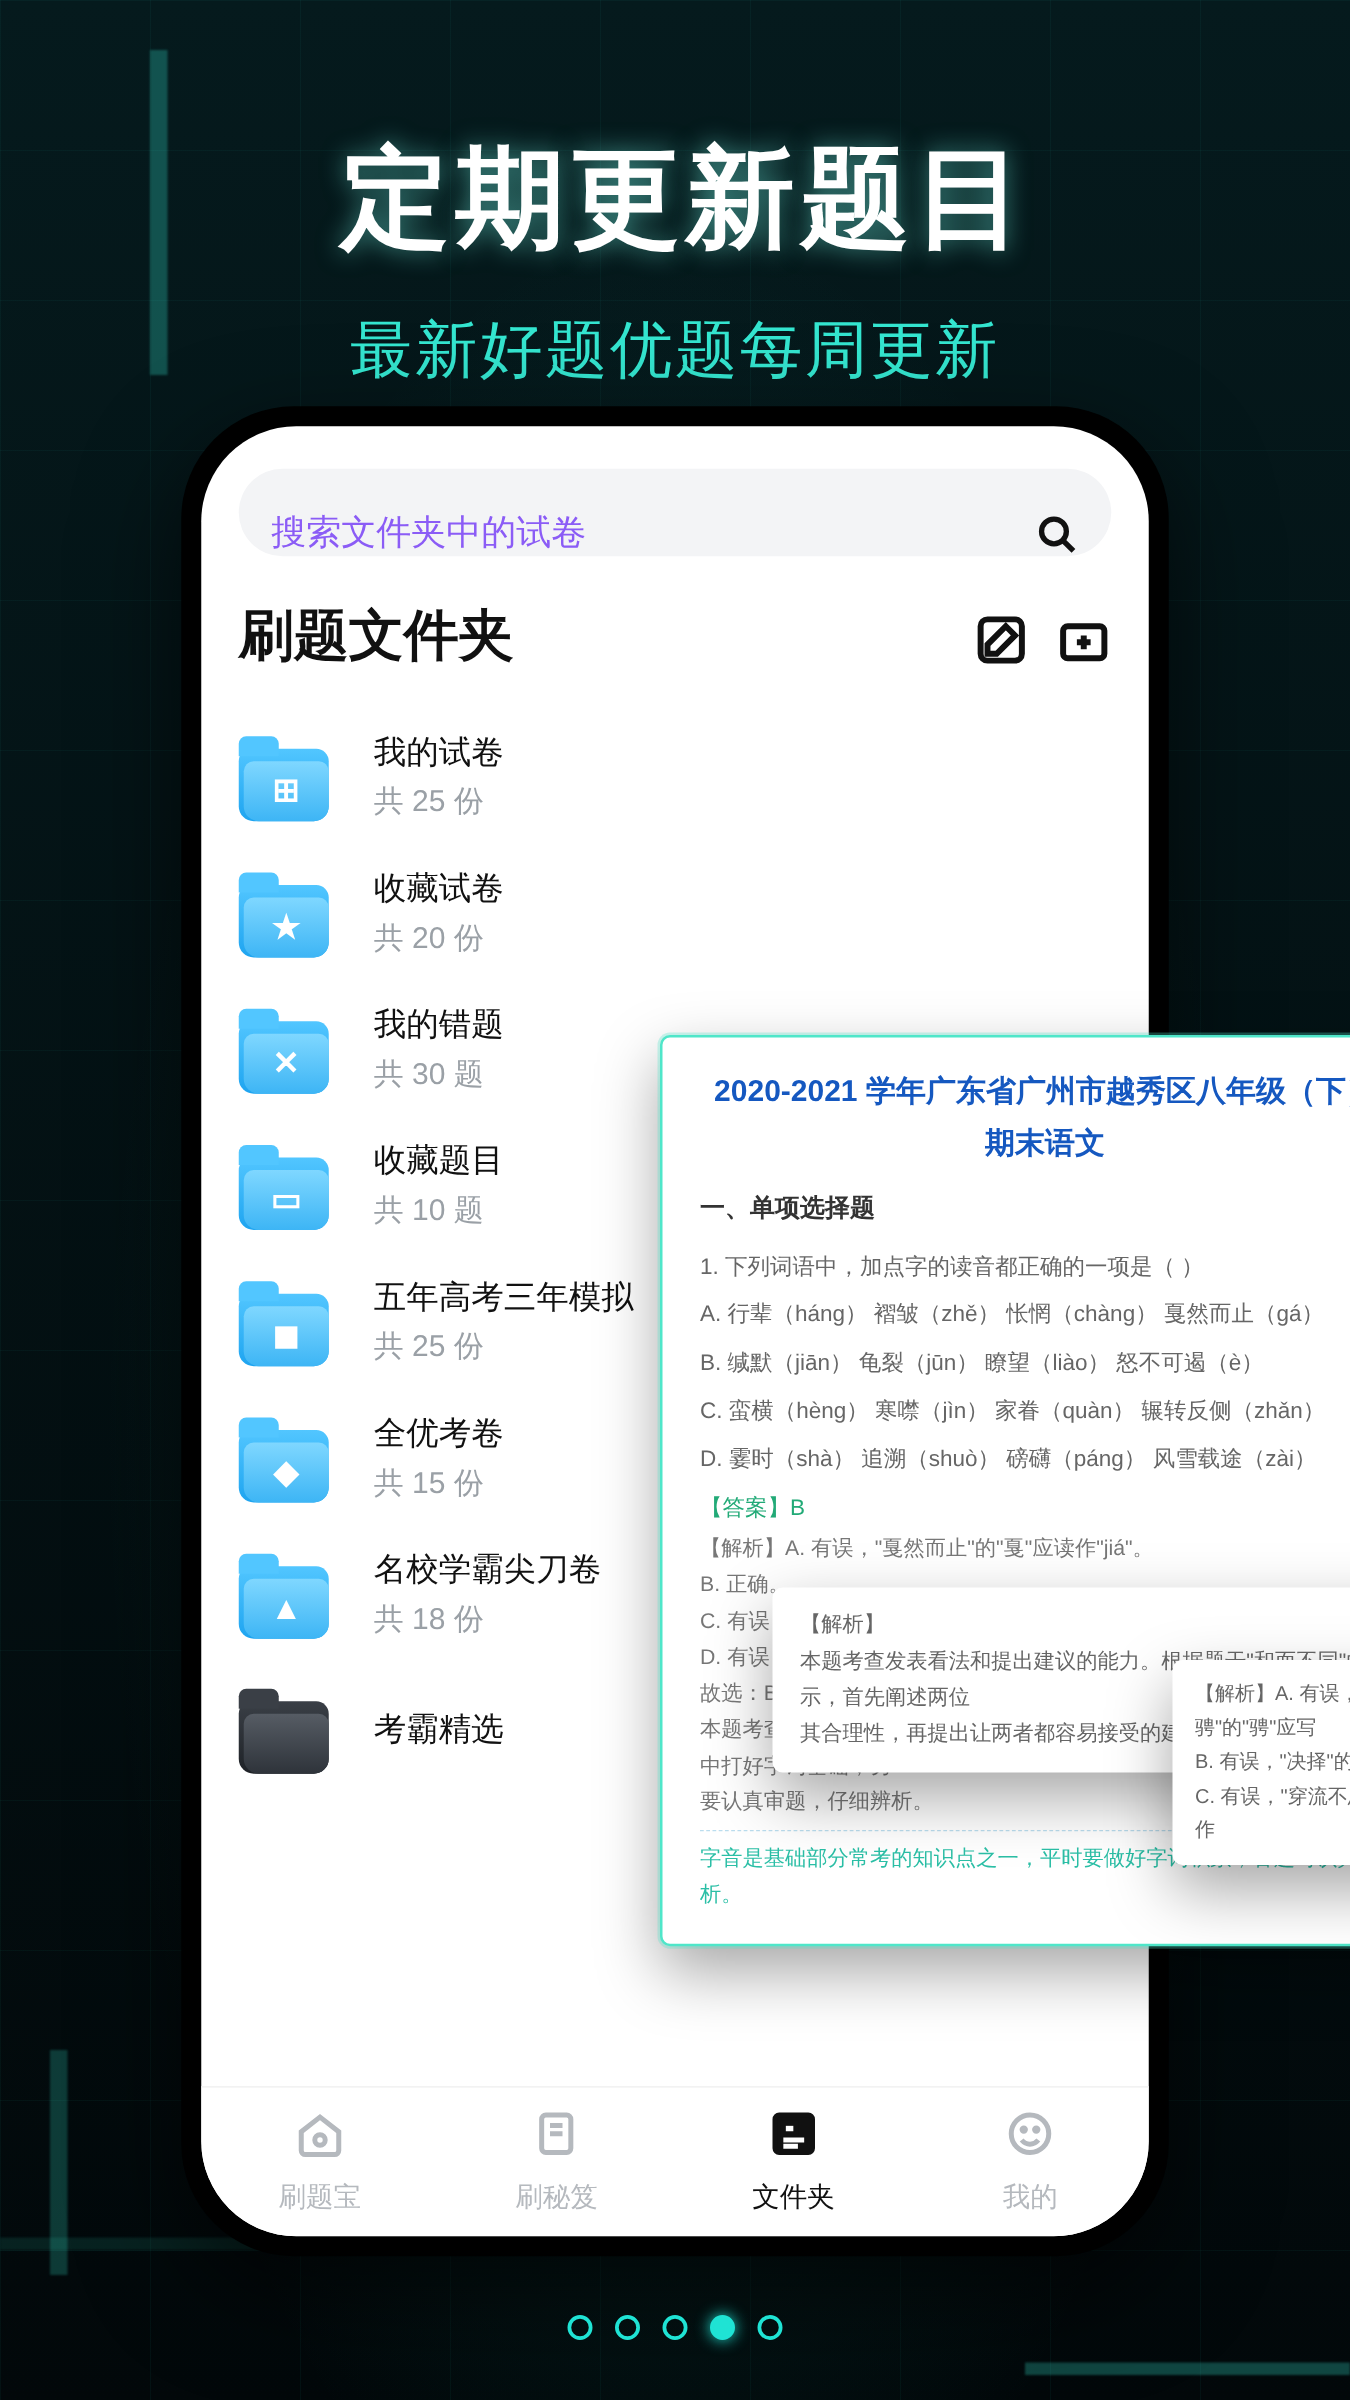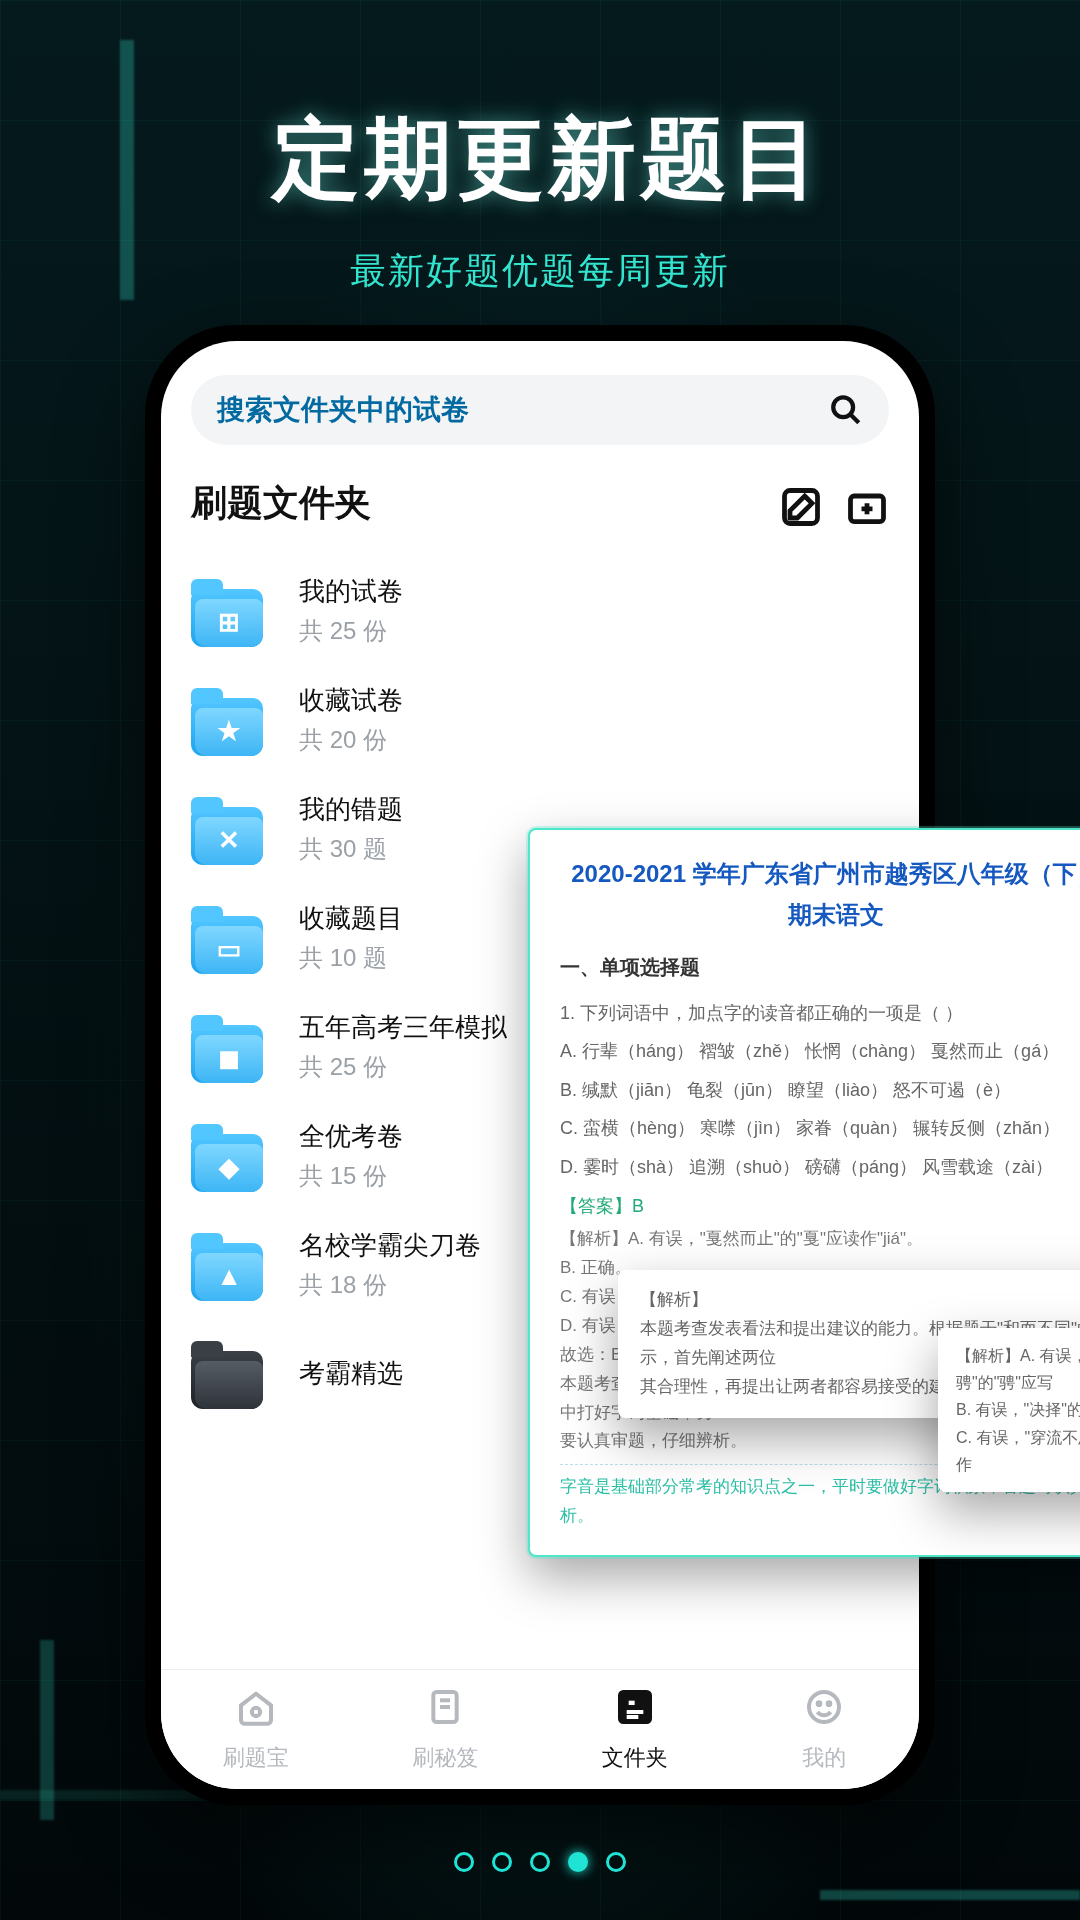--- a/index.html
+++ b/index.html
@@ -41,21 +41,21 @@
   color: #fff;
   font-size: 88px;
   font-weight: 700;
   letter-spacing: 4px;
   text-shadow: 0 0 20px rgba(120,255,240,0.5);
   padding-left: 16px;
 }
 .hero-subtitle {
   margin-top: 28px;
   color: #34e6d0;
-  font-size: 36px;
+  font-size: 50px;
   letter-spacing: 2px;
 }
 
 .phone {
   position: absolute;
   left: 145px;
   top: 325px;
   width: 790px;
   height: 1480px;
   border-radius: 90px;
@@ -71,36 +71,35 @@
   padding: 34px 30px 20px;
   position: relative;
   overflow: hidden;
 }
 
 .search-bar {
   height: 70px;
   border-radius: 36px;
   background: #f3f4f6;
   display: flex;
-  align-items: center;
+  align-items: flex-end;
   padding: 0 26px;
   font-size: 28px;
-  color: #0369a1;
-  font-weight: bold;
+  color: #8b5cf6;
 }
 .search-bar .spacer { flex: 1; }
 .search-icon { width: 34px; height: 34px; stroke: #111; stroke-width: 3; fill: none; }
 
 .section-head {
   display: flex;
   align-items: center;
   margin-top: 34px;
 }
 .section-title {
-  font-size: 36px;
+  font-size: 44px;
   font-weight: 700;
   color: #111;
   position: relative;
   padding-bottom: 6px;
 }
 .section-title::after {
   content: "";
   position: absolute;
   left: -6px; right: 40%; bottom: -2px;
   height: 14px;

